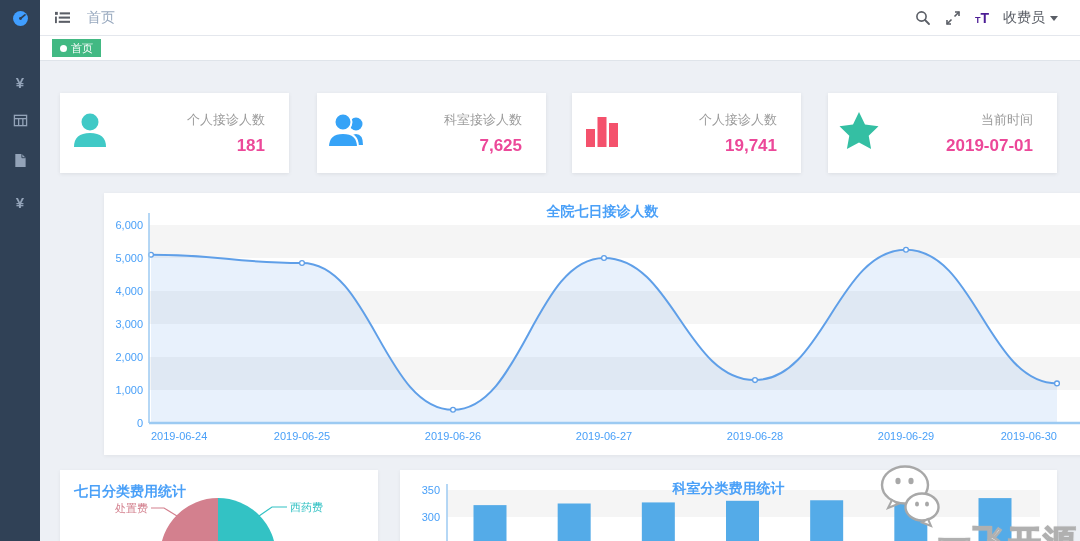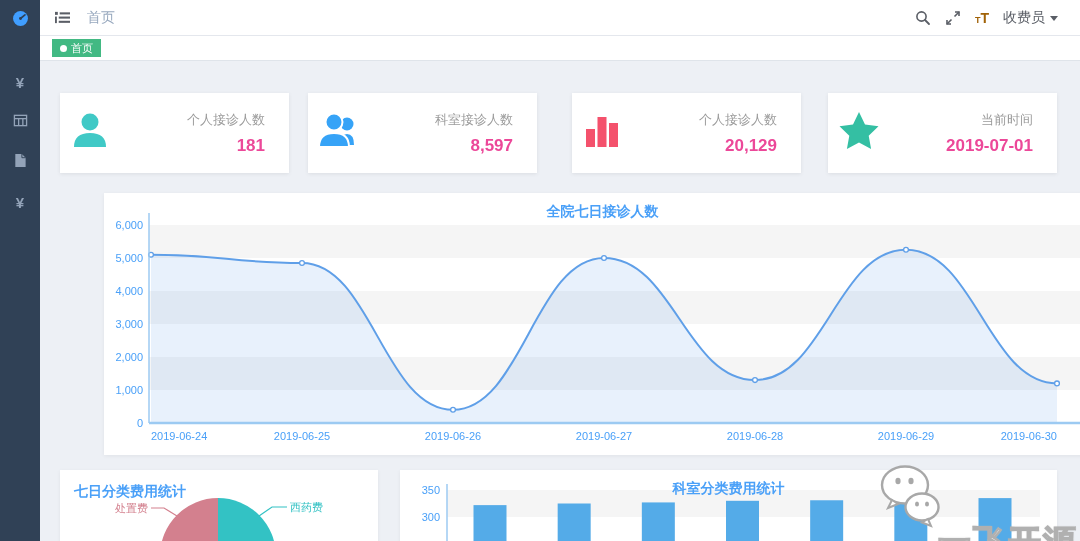--- a/index.html
+++ b/index.html
@@ -13,21 +13,21 @@
   .side-item.active { color:#409eff; }
   .yen-glyph { font-size:15px; font-weight:bold; }
 
   
   .navbar { position:absolute; left:40px; top:0; width:1040px; height:36px; background:#fff;
             border-bottom:1px solid #e4e7ed; display:flex; align-items:center; z-index:4; }
   .hamburger { margin-left:14px; cursor:pointer; display:flex; align-items:center; }
   .breadcrumb { margin-left:16px; font-size:14px; color:#97a8be; cursor:pointer; }
   .nav-right { margin-left:auto; display:flex; align-items:center; gap:14px; padding-right:22px; }
   .nav-ic { color:#5a5e66; cursor:pointer; display:flex; align-items:center; }
-  .size-ic { font-weight:bold; color:#a16207; cursor:pointer; }
+  .size-ic { font-weight:bold; color:#4c1d95; cursor:pointer; }
   .size-ic .small-t { font-size:9px; }
   .size-ic .big-t { font-size:14px; }
   .user-box { display:flex; align-items:center; gap:5px; cursor:pointer; }
   .user-name { font-size:14px; color:#5a5e66; }
   .caret { width:0; height:0; border-left:4px solid transparent; border-right:4px solid transparent;
            border-top:5px solid #5a5e66; margin-top:2px; }
 
   
   .tabbar { position:absolute; left:40px; top:36px; width:1040px; height:25px; background:#fff;
             border-bottom:1px solid #dfe4ea; display:flex; align-items:center; z-index:4; }
@@ -142,45 +142,45 @@
     <svg width="44" height="44" viewBox="0 0 44 44">
         <circle cx="22" cy="13" r="8.5" fill="#40c9c6"></circle>
         <path d="M6 38 q0 -14 16 -14 q16 0 16 14 z" fill="#40c9c6"></path>
       </svg>
   </span>
   <span class="card-txt">
     <div class="card-label">个人接诊人数</div>
     <div class="card-value">181</div>
   </span>
 </div>
-<div class="card" style="left:308px">
+<div class="card" style="left:317px">
   <span>
     <svg width="46" height="44" viewBox="0 0 46 44">
         <circle cx="31" cy="15" r="6.5" fill="#36a3f7"></circle>
         <path d="M24 36 q0 -11 7 -11 q7 0 7 11 z" fill="#36a3f7"></path>
         <circle cx="18" cy="13" r="8.5" fill="#36a3f7" stroke="#fff" stroke-width="2"></circle>
         <path d="M3 38 q0 -14 15 -14 q15 0 15 14 z" fill="#36a3f7" stroke="#fff" stroke-width="2"></path>
       </svg>
   </span>
   <span class="card-txt">
     <div class="card-label">科室接诊人数</div>
-    <div class="card-value">8,597</div>
+    <div class="card-value">7,625</div>
   </span>
 </div>
 <div class="card" style="left:572px">
   <span>
     <svg width="44" height="44" viewBox="0 0 44 44">
         <rect x="6" y="20" width="9" height="18" fill="#f4516c"></rect>
         <rect x="17.5" y="8" width="9" height="30" fill="#f4516c"></rect>
         <rect x="29" y="14" width="9" height="24" fill="#f4516c"></rect>
       </svg>
   </span>
   <span class="card-txt">
     <div class="card-label">个人接诊人数</div>
-    <div class="card-value">20,129</div>
+    <div class="card-value">19,741</div>
   </span>
 </div>
 <div class="card" style="left:828px">
   <span>
     <svg width="46" height="44" viewBox="0 0 46 44">
         <path d="M23 3 l6 12.5 13.5 1.8 -9.8 9.4 2.4 13.4 -12.1 -6.5 -12.1 6.5 2.4 -13.4 -9.8 -9.4 13.5 -1.8 z" fill="#34bfa3"></path>
       </svg>
   </span>
   <span class="card-txt">
     <div class="card-label">当前时间</div>

